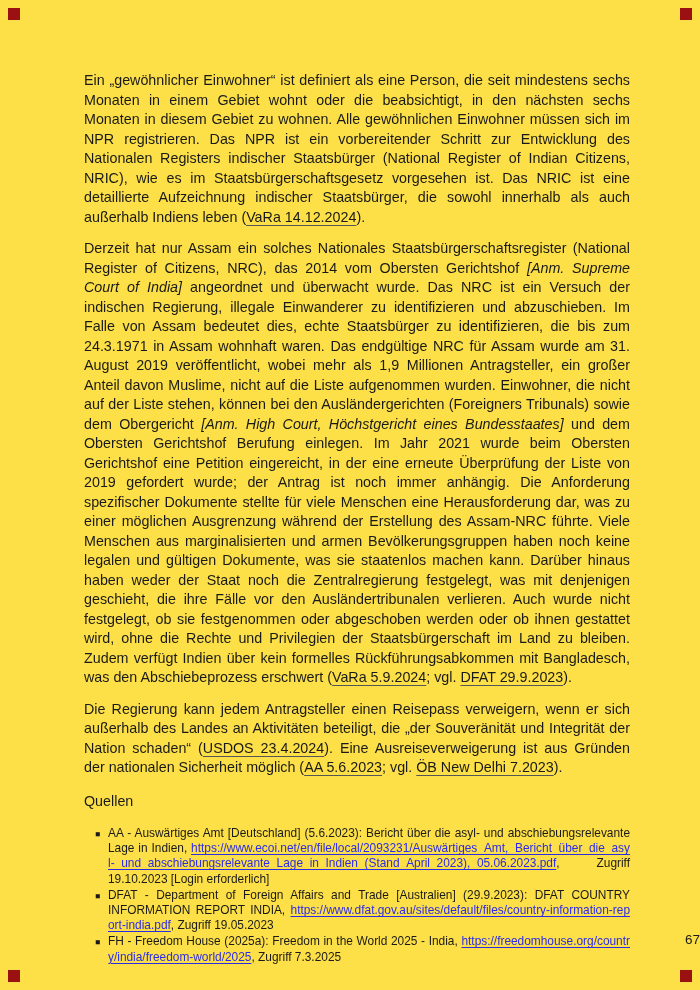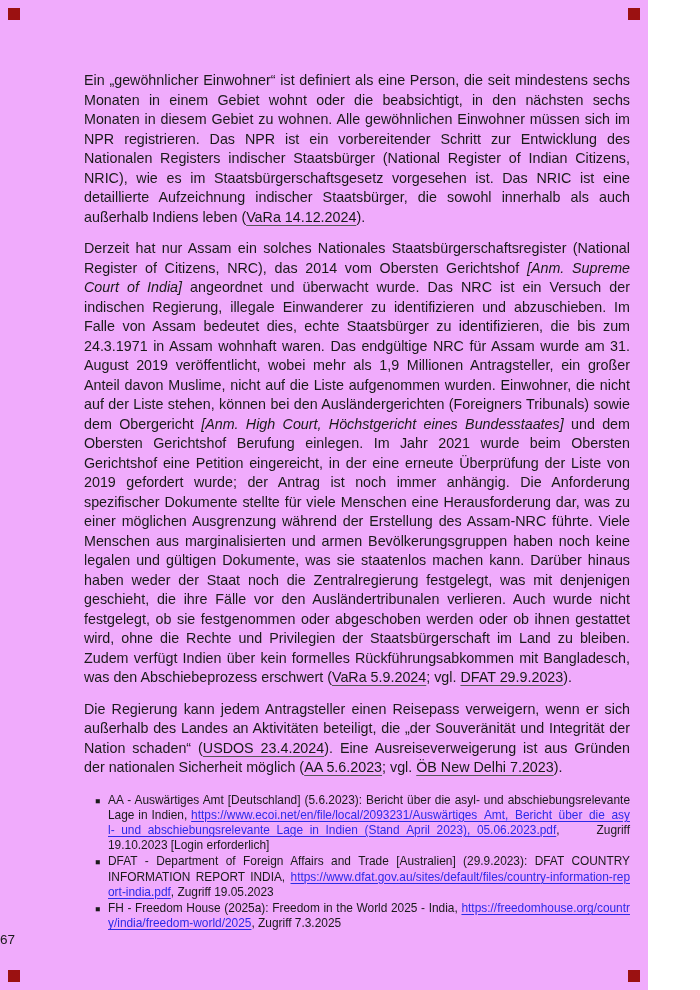--- a/index.html
+++ b/index.html
@@ -1,19 +1,19 @@
 <!DOCTYPE html>
 <html lang="de" style="--link: #2b2be8;"><head>
 <meta charset="utf-8">
 <style>
   html,body{margin:0;padding:0;background:#ffffff;}
   .page{
     position:relative;
-    width:648px;height:990px;
-    background:#f0abfc;
+    width:700px;height:990px;
+    background:#fde047;
     font-family:"Liberation Sans", sans-serif;
     color:#1a1a1a;
     overflow:hidden;
   }
   .corner{position:absolute;width:12px;height:12px;}
   .corner.tl{left:8px;top:8px;}
   .corner.tr{right:8px;top:8px;}
   .corner.bl{left:8px;bottom:8px;}
   .corner.br{right:8px;bottom:8px;}
 
@@ -67,21 +67,21 @@
   ul.sources .bullet{
     position:absolute;
     left:0;top:1px;
     font-size:8.5px;
     line-height:15px;
   }
   .page-number{
     position:absolute;
     left:0;right:0;
     top:932px;
-    text-align:left;
+    text-align:right;
     font-size:13.5px;
   }
 </style>
 </head>
 <body>
 
 <div class="page" style="color: rgb(26, 26, 26);">
 
   <div class="corner tl" style="background: rgb(155, 17, 17);"></div>
   <div class="corner tr" style="background: rgb(155, 17, 17);"></div>
@@ -89,20 +89,21 @@
   <div class="corner br" style="background: rgb(155, 17, 17);"></div>
 
   <div class="content">
 
     <p class="body-para" lang="de"><span class="run-n">Ein „gewöhnlicher Einwohner“ ist definiert als eine Person, die seit mindestens sechs Monaten in einem Gebiet wohnt oder die beabsichtigt, in den nächsten sechs Monaten in diesem Gebiet zu wohnen. Alle gewöhnlichen Einwohner müssen sich im NPR registrieren. Das NPR ist ein vorbereitender Schritt zur Entwicklung des Nationalen Registers indischer Staatsbürger (National Register of Indian Citizens, NRIC), wie es im Staatsbürgerschaftsgesetz vorgesehen ist. Das NRIC ist eine detaillierte Aufzeichnung indischer Staatsbürger, die sowohl innerhalb als auch außerhalb Indiens leben (</span><span class="run-u">VaRa 14.12.2024</span><span class="run-n">).</span></p>
 
     <p class="body-para" lang="de"><span class="run-n">Derzeit hat nur Assam ein solches Nationales Staatsbürgerschaftsregister (National Register of Citizens, NRC), das 2014 vom Obersten Gerichtshof </span><span class="run-i">[Anm. Supreme Court of India]</span><span class="run-n"> angeordnet und überwacht wurde. Das NRC ist ein Versuch der indischen Regierung, illegale Einwanderer zu identifizieren und abzuschieben. Im Falle von Assam bedeutet dies, echte Staatsbürger zu identifizieren, die bis zum 24.3.1971 in Assam wohnhaft waren. Das endgültige NRC für Assam wurde am 31. August 2019 veröffentlicht, wobei mehr als 1,9 Millionen Antragsteller, ein großer Anteil davon Muslime, nicht auf die Liste aufgenommen wurden. Einwohner, die nicht auf der Liste stehen, können bei den Ausländergerichten (Foreigners Tribunals) sowie dem Obergericht </span><span class="run-i">[Anm. High Court, Höchstgericht eines Bundesstaates]</span><span class="run-n"> und dem Obersten Gerichtshof Berufung einlegen. Im Jahr 2021 wurde beim Obersten Gerichtshof eine Petition eingereicht, in der eine erneute Überprüfung der Liste von 2019 gefordert wurde; der Antrag ist noch immer anhängig. Die Anforderung spezifischer Dokumente stellte für viele Menschen eine Herausforderung dar, was zu einer möglichen Ausgrenzung während der Erstellung des Assam-NRC führte. Viele Menschen aus marginalisierten und armen Bevölkerungsgruppen haben noch keine legalen und gültigen Dokumente, was sie staatenlos machen kann. Darüber hinaus haben weder der Staat noch die Zentralregierung festgelegt, was mit denjenigen geschieht, die ihre Fälle vor den Ausländertribunalen verlieren. Auch wurde nicht festgelegt, ob sie festgenommen oder abgeschoben werden oder ob ihnen gestattet wird, ohne die Rechte und Privilegien der Staatsbürgerschaft im Land zu bleiben. Zudem verfügt Indien über kein formelles Rückführungsabkommen mit Bangladesch, was den Abschiebeprozess erschwert (</span><span class="run-u">VaRa 5.9.2024</span><span class="run-n">; vgl. </span><span class="run-u">DFAT 29.9.2023</span><span class="run-n">).</span></p>
 
     <p class="body-para" lang="de"><span class="run-n">Die Regierung kann jedem Antragsteller einen Reisepass verweigern, wenn er sich außerhalb des Landes an Aktivitäten beteiligt, die „der Souveränität und Integrität der Nation schaden“ (</span><span class="run-u">USDOS 23.4.2024</span><span class="run-n">). Eine Ausreiseverweigerung ist aus Gründen der nationalen Sicherheit möglich (</span><span class="run-u">AA 5.6.2023</span><span class="run-n">; vgl. </span><span class="run-u">ÖB New Delhi 7.2023</span><span class="run-n">).</span></p>
 
+    <div class="quellen">Quellen</div>
 
     <ul class="sources">
       <li>
         <span class="bullet">■</span><span><span class="run-n">AA - Auswärtiges Amt [Deutschland] (5.6.2023): Bericht über die asyl- und abschiebungsrelevante Lage in Indien, </span><span class="run-link">https://www.ecoi.net/en/file/local/2093231/Auswärtiges_Amt,_Bericht_über_die_asyl-_und_abschiebungsrelevante_Lage_in_Indien_(Stand_April_2023),_05.06.2023.pdf</span><span class="run-n">, Zugriff 19.10.2023 [Login erforderlich]</span></span>
       </li>
       <li>
         <span class="bullet">■</span><span><span class="run-n">DFAT - Department of Foreign Affairs and Trade [Australien] (29.9.2023): DFAT COUNTRY INFORMATION REPORT INDIA, </span><span class="run-link">https://www.dfat.gov.au/sites/default/files/country-information-report-india.pdf</span><span class="run-n">, Zugriff 19.05.2023</span></span>
       </li>
       <li>
         <span class="bullet">■</span><span><span class="run-n">FH - Freedom House (2025a): Freedom in the World 2025 - India, </span><span class="run-link">https://freedomhouse.org/country/india/freedom-world/2025</span><span class="run-n">, Zugriff 7.3.2025</span></span>

